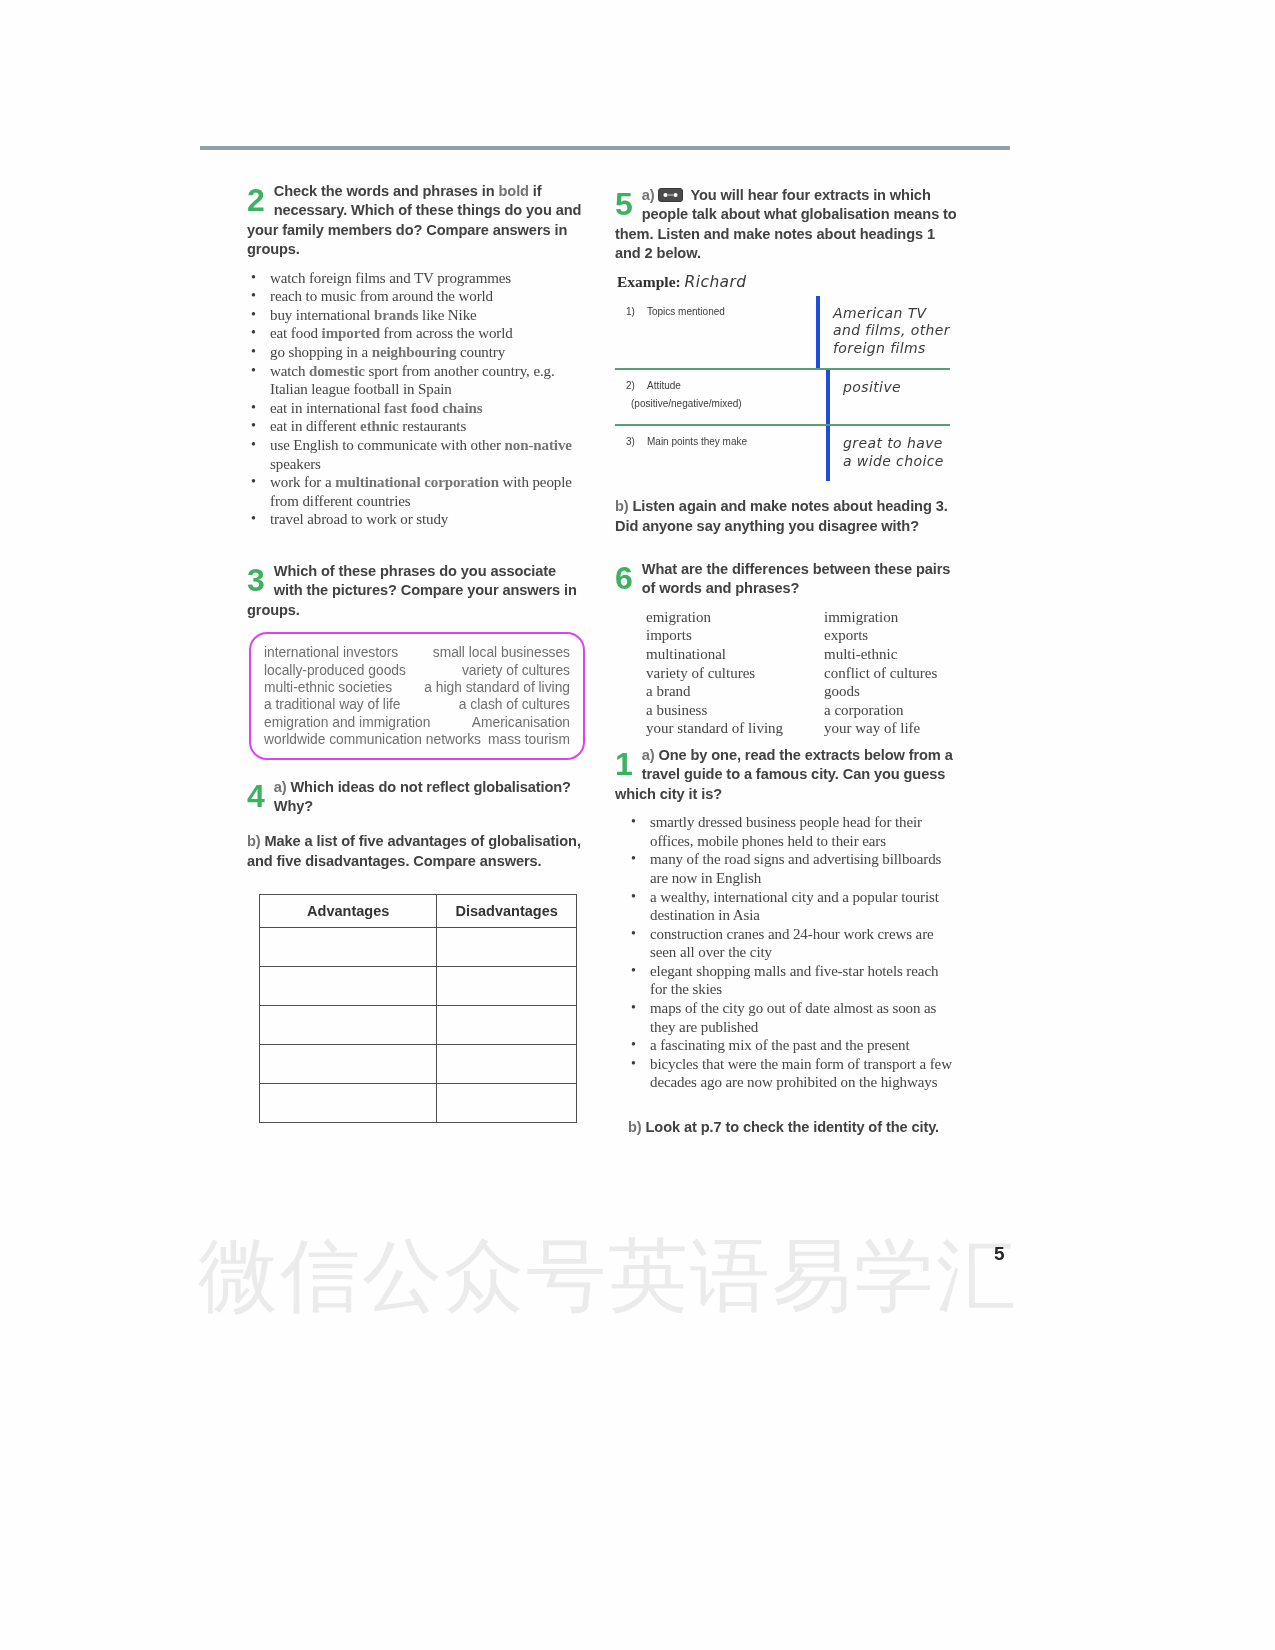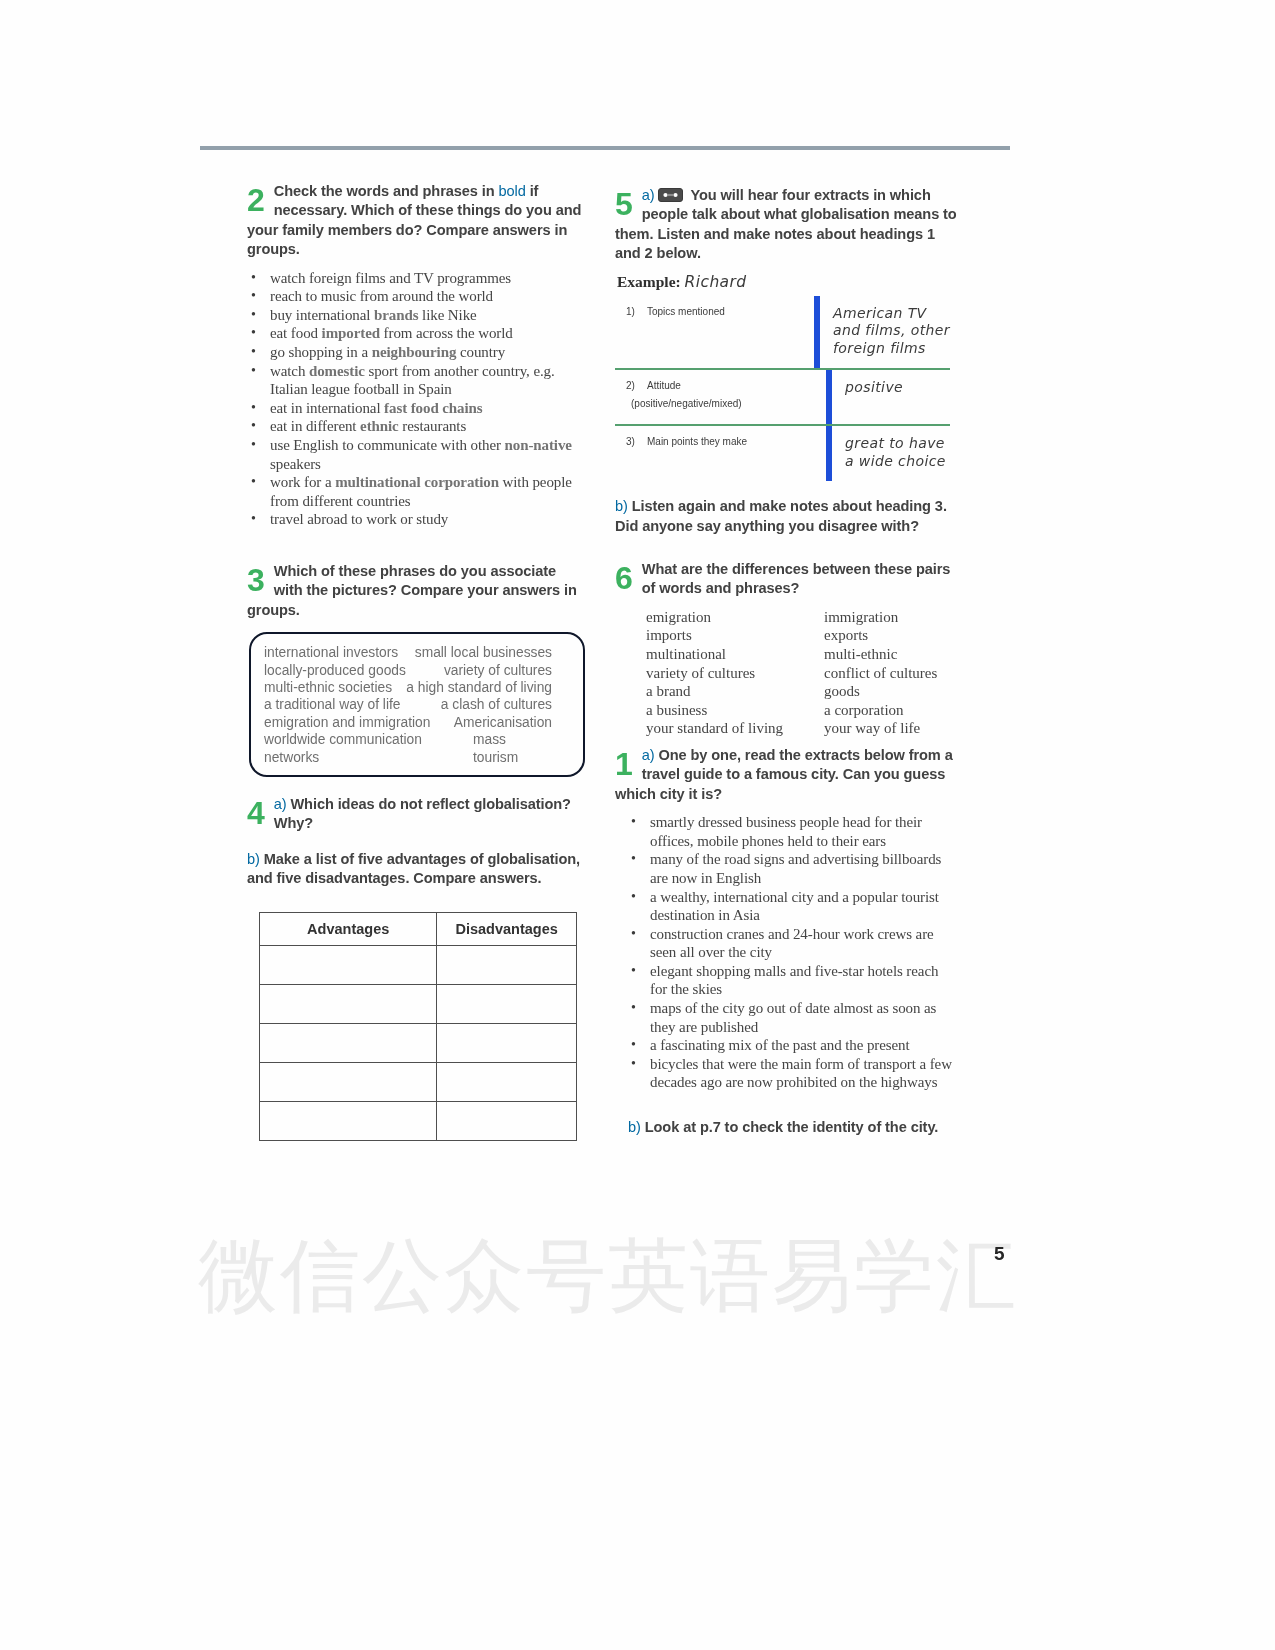--- a/index.html
+++ b/index.html
@@ -7,34 +7,34 @@
         font-family:"Liberation Sans","DejaVu Sans",sans-serif;color:#3d3d3d;}
   .rule{position:absolute;left:200px;top:146px;width:810px;height:4px;background:#92a0ab;}
 
   .col{position:absolute;}
   .col-left{left:247px;top:182px;width:338px;}
   .col-right{left:615px;top:186px;width:342px;}
 
   .sec::after{content:"";display:block;clear:both;}
   .ex-num{float:left;font-size:32px;line-height:33px;font-weight:bold;color:#3cb15f;margin:2px 9px 0 0;}
   .head{font-size:14.6px;line-height:19.4px;font-weight:bold;color:#424242;letter-spacing:-0.1px;}
-  .head .bd,.instr .bd{font-weight:normal;color:#0369a1;}
+  .head .bd,.instr .bd{font-weight:bold;color:#737373;}
   .instr{font-size:14.6px;line-height:19.4px;font-weight:bold;color:#424242;letter-spacing:-0.1px;margin:0;}
   .clear{clear:both;}
 
   
   ul.blist{list-style:none;margin:9px 0 0 0;padding:0;}
   ul.blist li{position:relative;padding-left:23px;font-family:"Liberation Serif",serif;
               font-size:15px;line-height:18.6px;color:#454545;letter-spacing:-0.1px;}
   ul.blist li::before{content:"\2022";position:absolute;left:4px;top:0;color:#3a3a3a;font-size:14px;}
   ul.blist .bd{font-weight:bold;color:#737373;}
 
   
-  .phrase-box{margin:12px 0 0 2px;width:336px;box-sizing:border-box;border:2px solid #0f172a;
-              border-radius:18px;padding:10px 31px 9px 13px;}
+  .phrase-box{margin:12px 0 0 2px;width:336px;box-sizing:border-box;border:2px solid #d946ef;
+              border-radius:18px;padding:10px 13px 9px 13px;}
   .phrase-row{display:flex;justify-content:space-between;font-size:13.8px;line-height:17.4px;color:#6f6f6f;}
   .phrase-row .pr-l{text-align:left;}
   .phrase-row .pr-r{text-align:left;}
 
   
   table.adv{border-collapse:collapse;margin:23px 0 0 12px;width:318px;table-layout:fixed;}
   table.adv th,table.adv td{border:1.6px solid #4e4e4e;}
   table.adv th{height:30px;font-size:14.5px;font-weight:bold;color:#333;text-align:center;}
   table.adv th.c1,table.adv td.c1{width:55%;}
   table.adv td{height:36px;}
@@ -44,21 +44,21 @@
   .example{margin:9px 0 0 2px;font-family:"Liberation Serif",serif;font-size:15.5px;color:#2f2f2f;}
   .example .exlab{font-weight:bold;}
   .hand{font-family:"DejaVu Sans",sans-serif;font-style:italic;color:#3b3b3b;letter-spacing:0.4px;}
   .e5table{margin-top:5px;width:335px;}
   .e5row{display:flex;}
   .e5row + .e5row{border-top:2px solid #55a06f;}
   .e5left{width:211px;box-sizing:border-box;padding:7px 4px 11px 11px;font-size:10px;line-height:18px;color:#3c3c3c;}
   .e5num{display:inline-block;width:21px;}
   .e5sub{margin-left:5px;}
   .e5sub:empty{display:none;}
-  .e5right{flex:1;border-left:6px solid #1d4ed8;padding:9px 0 11px 13px;}
+  .e5right{flex:1;border-left:4px solid #1d4ed8;padding:9px 0 11px 13px;}
   .note{font-size:14px;line-height:17.5px;white-space:pre;}
 
   
   .pairs{margin-top:9px;}
   .pair-row{display:flex;font-family:"Liberation Serif",serif;font-size:15px;line-height:18.6px;color:#454545;margin-left:31px;}
   .pair-row .pl{width:178px;}
 
   
   .rs-heading{margin:42px 0 0 0;font-size:29px;line-height:32px;font-weight:bold;color:#34ac5c;letter-spacing:-0.3px;}
   .rlist{margin-top:11px;padding-left:12px !important;}

